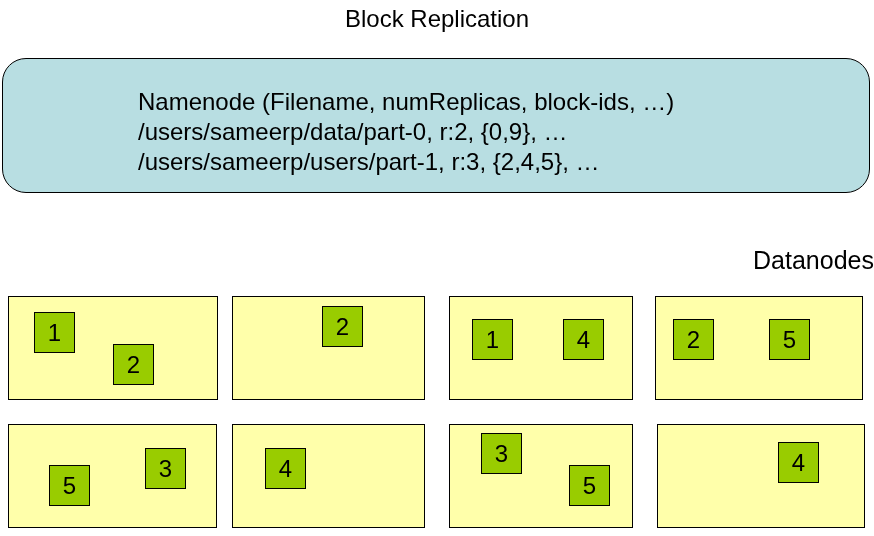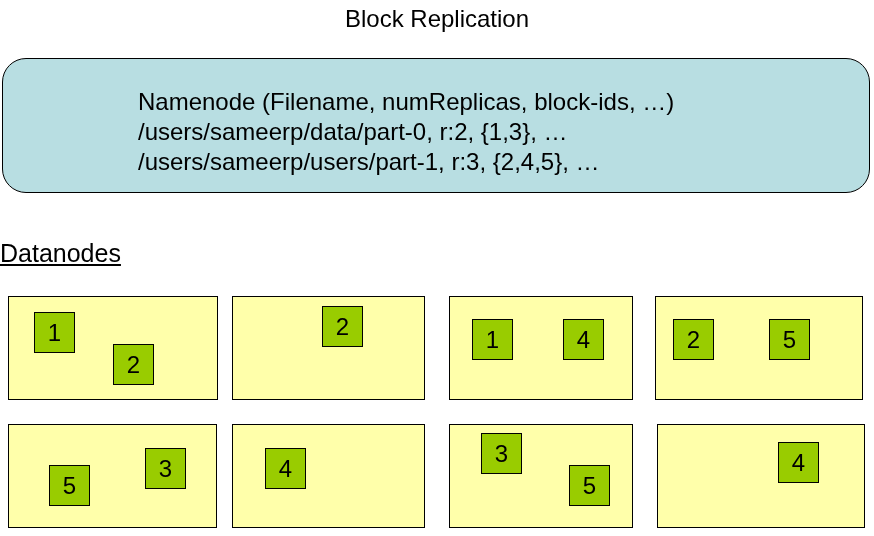--- a/index.html
+++ b/index.html
@@ -36,26 +36,25 @@
   .namenode-text {
     position: absolute;
     left: 135px; top: 20px;
     font-size: 24px;
     line-height: 30px;
     white-space: nowrap;
     margin-top: 8px;
   }
   .heading {
     position: absolute;
-    top: 239px; left: 0; width: 100%;
-    text-align: left;
+    top: 246px; left: 0; width: 100%;
+    text-align: right;
     font-size: 25px;
     line-height: 28px;
     white-space: nowrap;
-    text-decoration: underline;
   }
   .datanode {
     position: absolute;
     background: var(--dn-fill);
     border: 1px solid var(--line);
     box-sizing: border-box;
   }
   .block {
     position: absolute;
     width: 41px; height: 41px;
@@ -71,21 +70,21 @@
 </head>
 <body>
 
 <div id="canvas" style="--nn-fill: #b8dee2; --dn-fill: #ffffaa; --blk-fill: #99cc00; --line: #000000;">
 
   <div class="title">Block Replication</div>
 
   <div class="namenode">
     <div class="namenode-text">
       <div>Namenode (Filename, numReplicas, block-ids, …)</div>
-      <div>/users/sameerp/data/part-0, r:2, {1,3}, …</div>
+      <div>/users/sameerp/data/part-0, r:2, {0,9}, …</div>
       <div>/users/sameerp/users/part-1, r:3, {2,4,5}, …</div>
     </div>
   </div>
 
   <div class="heading">Datanodes</div>
 
   <div class="datanode" style="left:8px;   top:296px; width:210px; height:104px;">
       <div class="block" style="left: 25px; top: 15px;">1</div>
       <div class="block" style="left: 104px; top: 47px;">2</div>
     </div>

